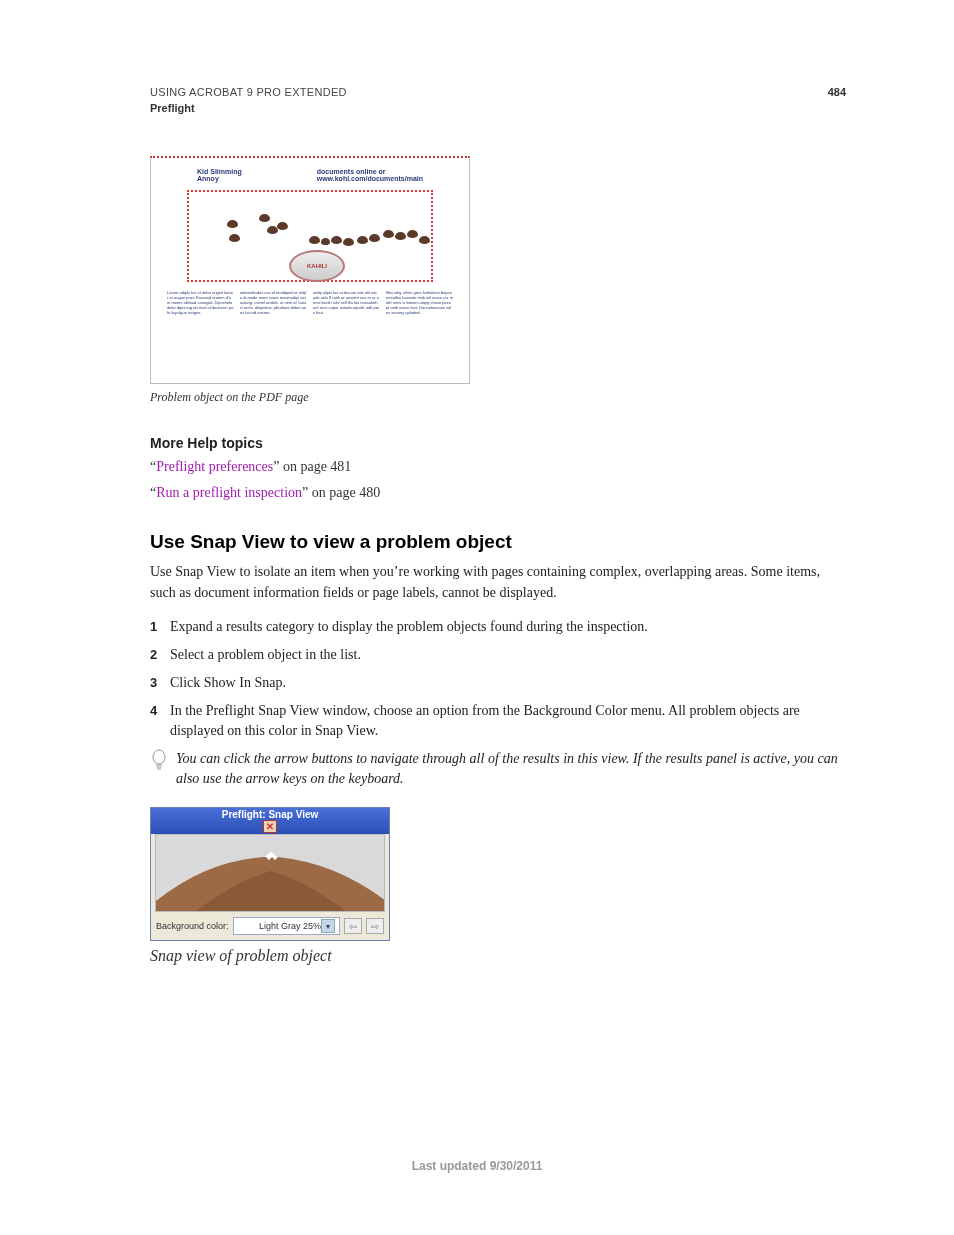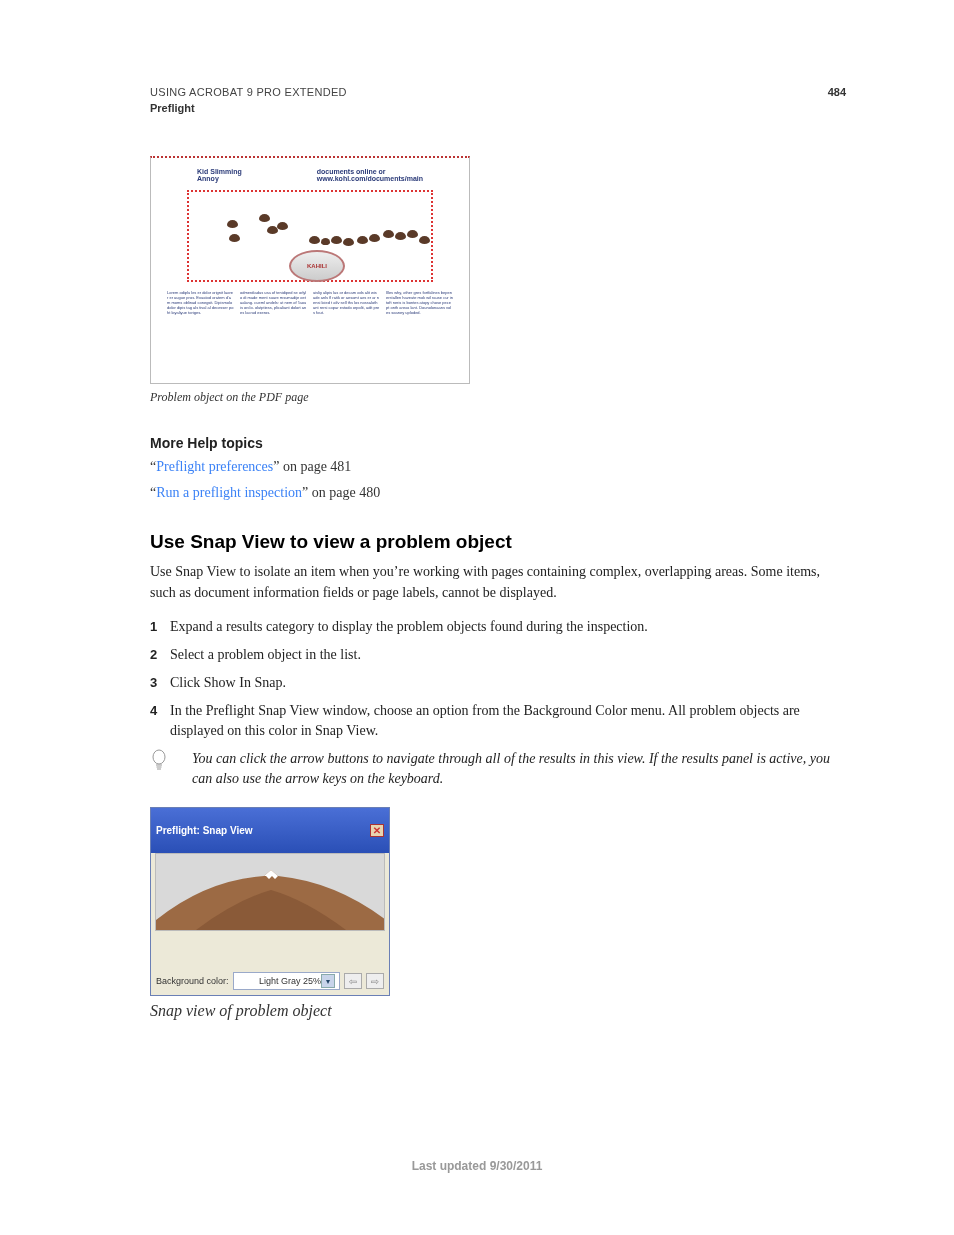--- a/index.html
+++ b/index.html
@@ -128,21 +128,21 @@
     color: #222;
     margin-bottom: 8px;
   }
   .link-line {
     font-family: Georgia, serif;
     font-size: 14px;
     color: #333;
     margin-bottom: 10px;
   }
   .link {
-    color: #3b82f6;
+    color: #a21caf;
   }
   .h2 {
     font-family: Arial, Helvetica, sans-serif;
     font-weight: bold;
     font-size: 19px;
     color: #000000;
     margin-top: 30px;
     margin-bottom: 8px;
   }
   .body-text {
@@ -163,21 +163,21 @@
   .step-num {
     font-family: Arial, Helvetica, sans-serif;
     font-weight: bold;
     width: 20px;
     flex-shrink: 0;
     font-size: 13px;
   }
   .step-text { flex: 1; }
   .tip-row {
     display: flex;
-    gap: 24px;
+    gap: 8px;
     margin-top: 8px;
     margin-bottom: 18px;
   }
   .tip-icon svg { width: 18px; height: 22px; }
   .tip-text {
     font-family: Georgia, serif;
     font-style: italic;
     font-size: 14px;
     line-height: 20px;
     color: #222;
@@ -187,26 +187,27 @@
   .snapwin {
     width: 240px;
     border: 1px solid #6a7fb5;
     font-family: Tahoma, Arial, sans-serif;
     font-size: 10px;
     background: #ece9d8;
   }
   .snapwin-titlebar {
     background: linear-gradient(#4a6fd6, #2a4fb6);
     color: #fff;
-    padding: 16px 5px;
+    padding: 1px 5px;
     display: flex;
     justify-content: space-between;
     align-items: center;
     font-weight: bold;
     font-size: 10px;
+    flex-direction: column;
   }
   .snapwin-close {
     width: 14px; height: 13px;
     background: #e8d4b0;
     border: 1px solid #a33;
     color: #c33;
     font-size: 10px;
     line-height: 11px;
     text-align: center;
     font-weight: bold;
@@ -240,21 +241,20 @@
     bottom: 0; left: 0; right: 0;
     height: 60px;
   }
   .snapwin-bottom {
     display: flex;
     align-items: center;
     gap: 4px;
     padding: 5px 5px;
     font-size: 9px;
     color: #333;
-    margin-top: 36px;
   }
   .snapwin-select {
     flex: 1;
     background: #fff;
     border: 1px solid #9aa9c9;
     padding: 1px 4px;
     font-size: 9px;
     display: flex;
     justify-content: flex-end;
     align-items: center;

